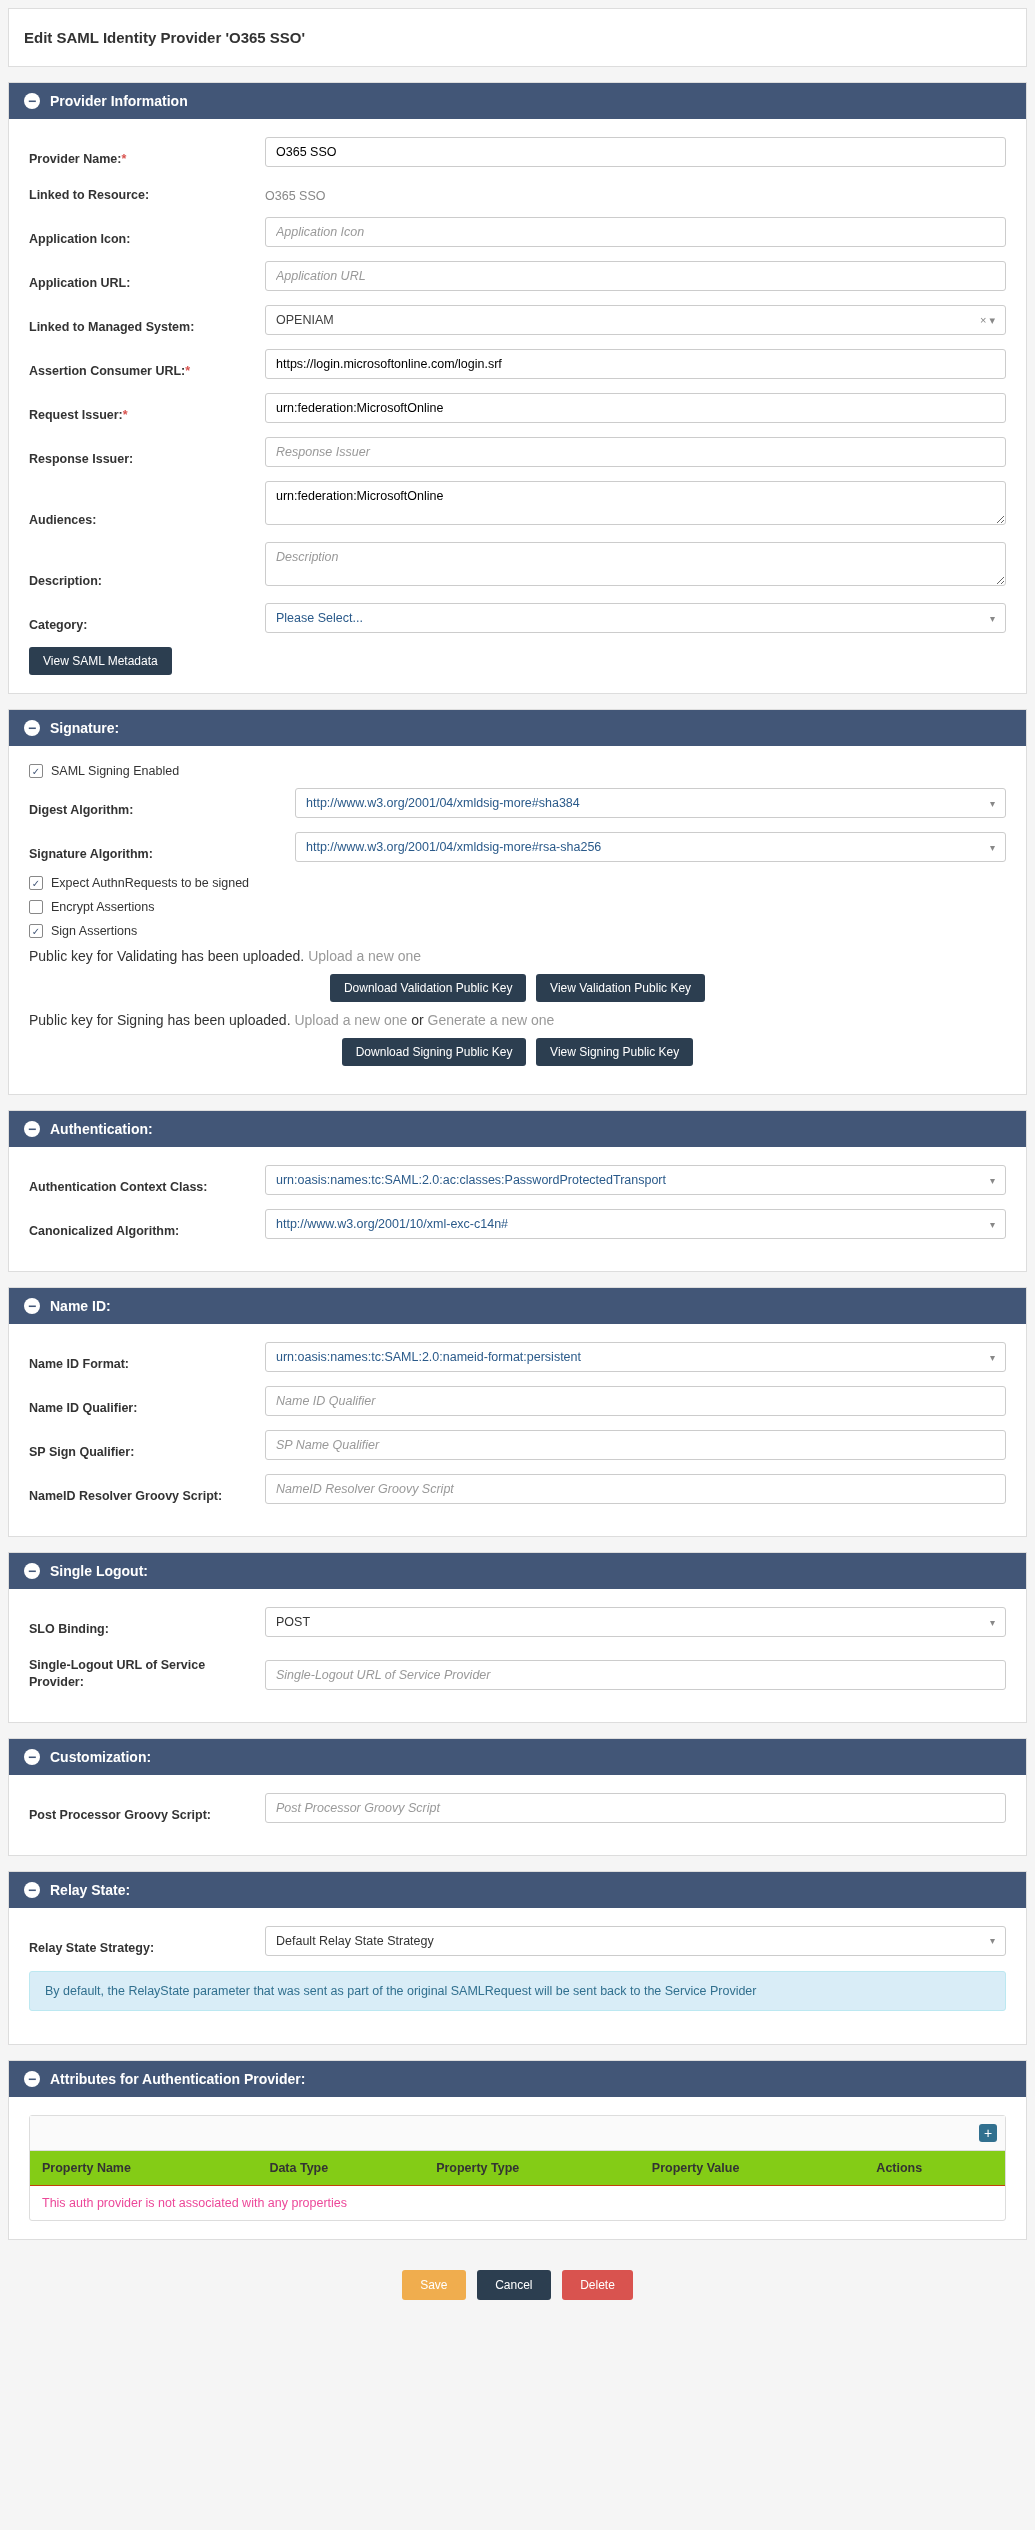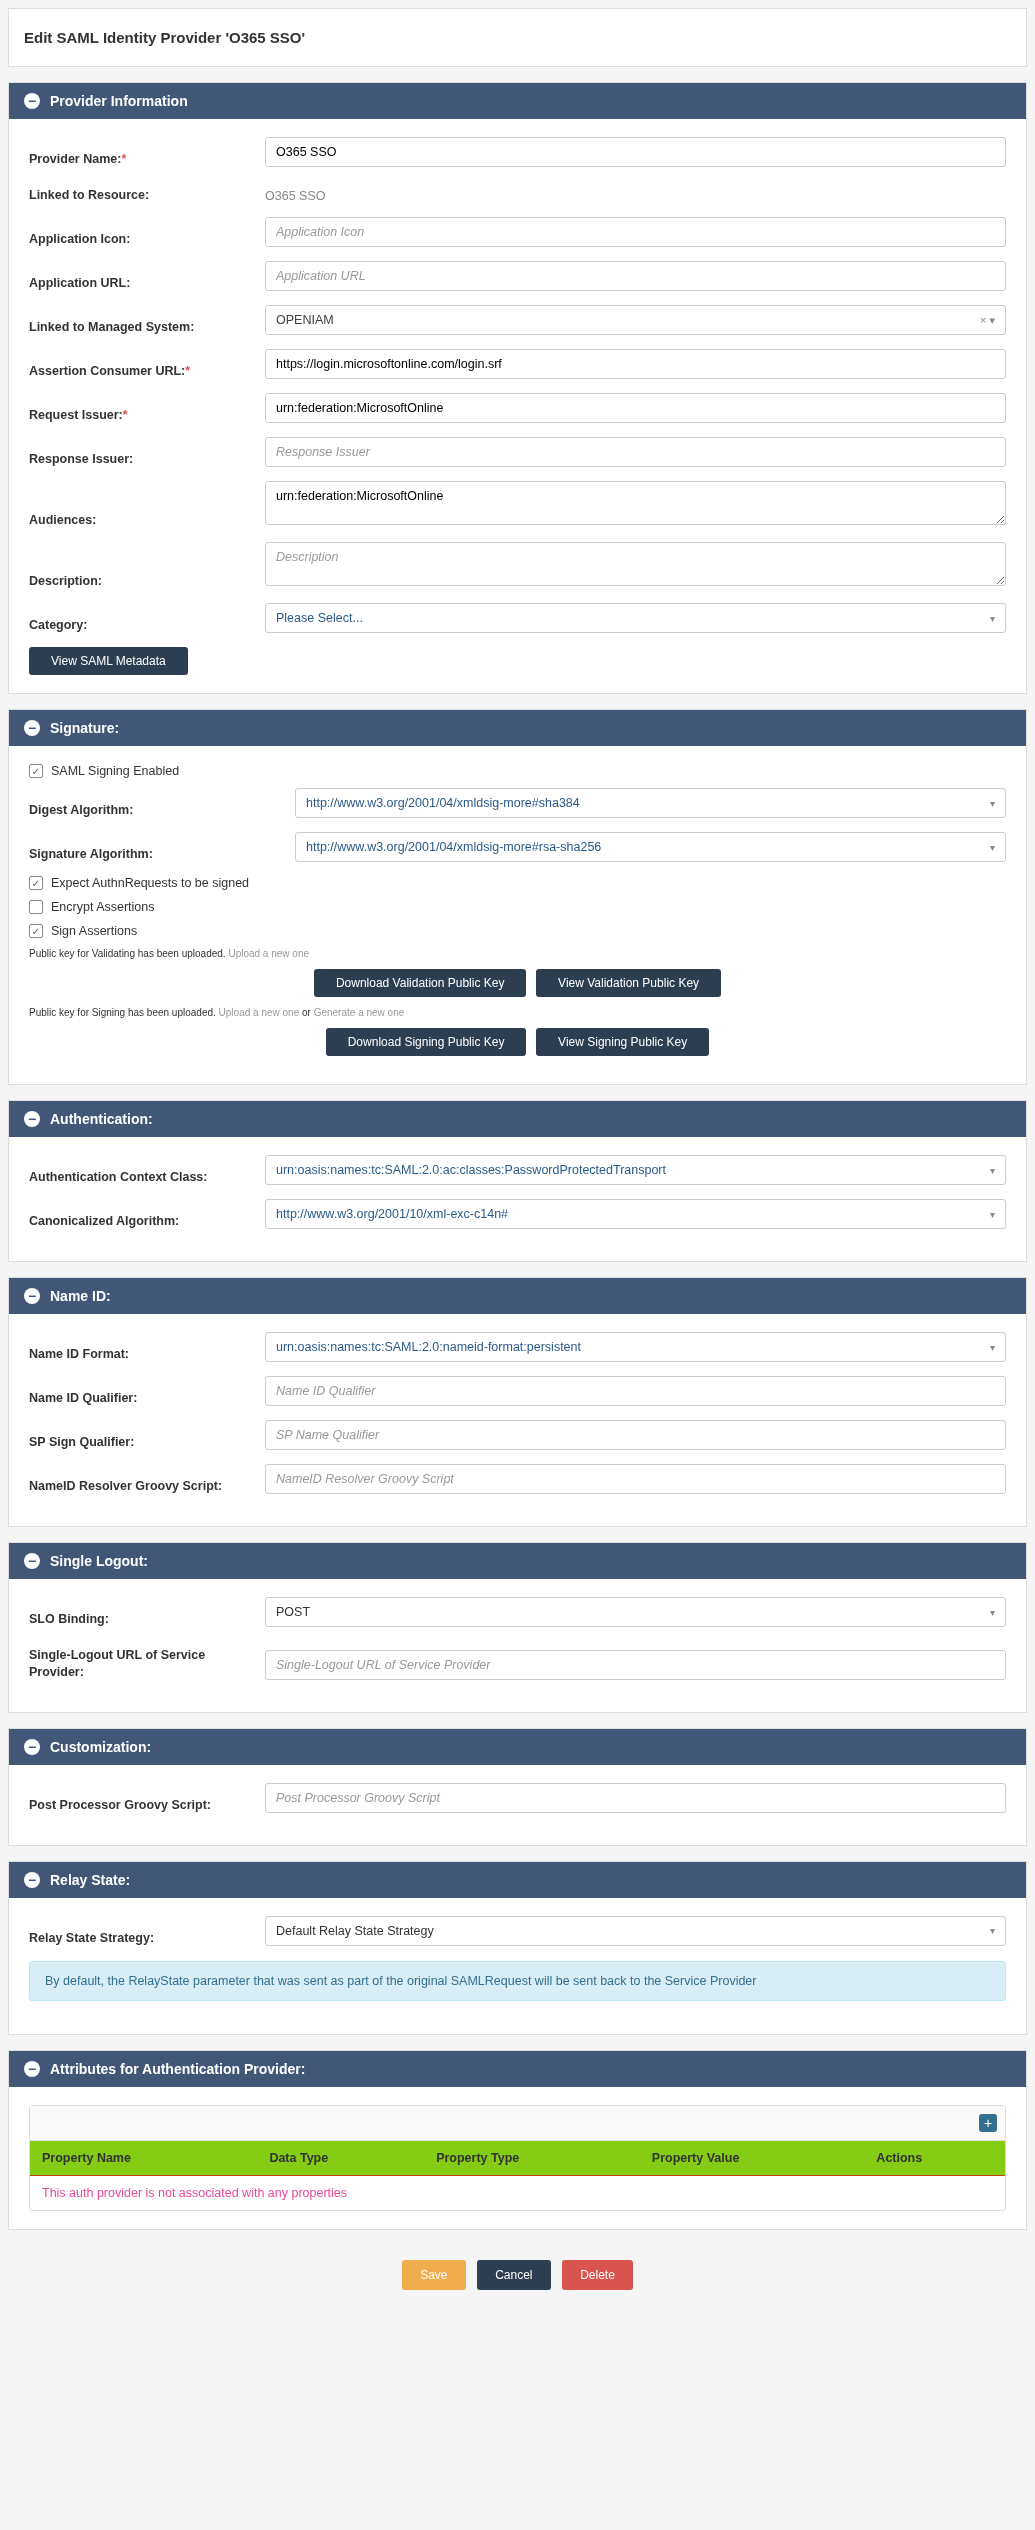--- a/index.html
+++ b/index.html
@@ -18,27 +18,27 @@
 .form-row .static-text { color: #888; padding-top: 6px; font-size: 12.5px; }
 input[type="text"], textarea, .select { width: 100%; padding: 7px 10px; border: 1px solid #ccc; border-radius: 3px; font-size: 12.5px; font-family: inherit; background: #fff; }
 input::placeholder, textarea::placeholder { color: #999; font-style: italic; }
 textarea { resize: vertical; min-height: 40px; }
 .select { display: flex; justify-content: space-between; align-items: center; cursor: pointer; color: #2a5a8a; }
 .select .caret { color: #888; font-size: 10px; }
 .select.placeholder-val { color: #2a5a8a; }
 .select-tag { display: flex; align-items: center; justify-content: space-between; }
 .select-tag .tag-text { color: #404040; }
 .select-tag .tag-actions { color: #888; font-size: 11px; }
-.btn { display: inline-block; padding: 7px 22px; border-radius: 3px; font-size: 12px; cursor: pointer; border: none; color: #fff; }
+.btn { display: inline-block; padding: 7px 14px; border-radius: 3px; font-size: 12px; cursor: pointer; border: none; color: #fff; }
 .btn-dark { background: #2c3e50; }
 .btn-orange { background: #f0ad4e; }
 .btn-red { background: #d9534f; }
 .checkbox-row { display: flex; align-items: center; gap: 8px; margin-bottom: 10px; font-size: 12.5px; }
 .checkbox { width: 14px; height: 14px; border: 1px solid #888; border-radius: 2px; display: inline-flex; align-items: center; justify-content: center; font-size: 10px; color: #425677; cursor: pointer; }
-.upload-text { font-size: 10px; margin: 8px 0; }
+.upload-text { font-size: 14px; margin: 8px 0; }
 .upload-text .link { color: #999; cursor: pointer; }
 .btn-row { text-align: center; margin: 10px 0; }
 .btn-row .btn { margin: 0 3px; }
 .info-box { background: #d9edf7; border: 1px solid #bce8f1; color: #31708f; padding: 12px 15px; margin: 15px 0; border-radius: 3px; font-size: 12.5px; }
 .table-wrap { border: 1px solid #ddd; border-radius: 3px; }
 .table-toolbar { text-align: right; padding: 8px; border-bottom: 1px solid #ddd; background: #fafafa; }
 .add-btn { width: 18px; height: 18px; background: #31708f; color: #fff; display: inline-flex; align-items: center; justify-content: center; border-radius: 3px; font-size: 14px; cursor: pointer; }
 table { width: 100%; border-collapse: collapse; }
 th { text-align: left; padding: 10px 12px; font-size: 12.5px; font-weight: 600; border-bottom: 1px solid #c2410c; background: #84cc16; }
 td { padding: 10px 12px; font-size: 12.5px; }

